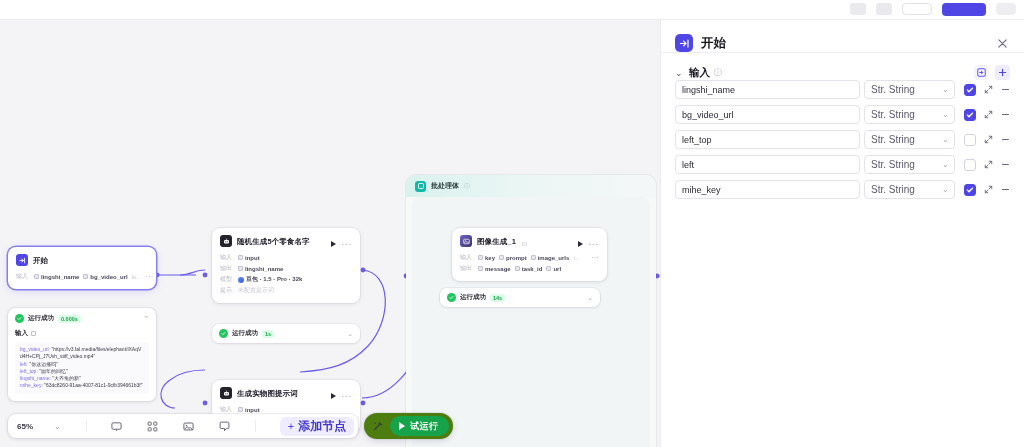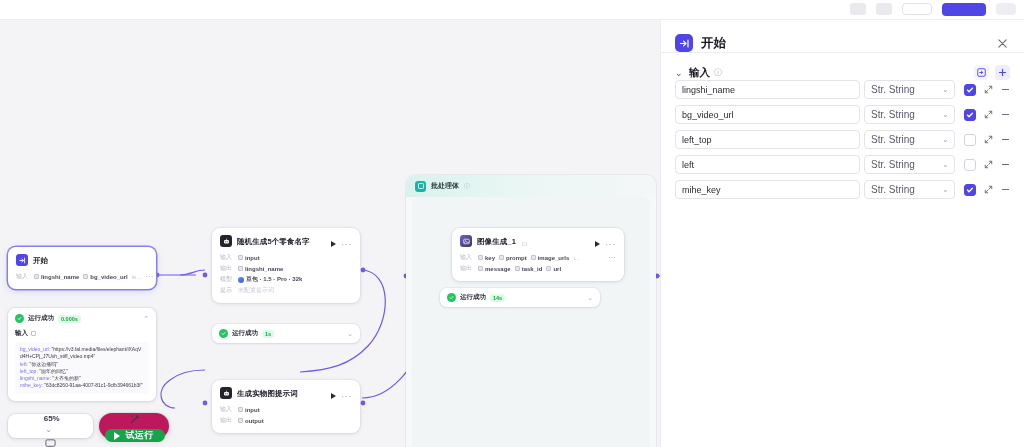--- a/index.html
+++ b/index.html
@@ -89,32 +89,32 @@
                 background: linear-gradient(90deg,#d9f2ee 0%, #eaf6f4 45%, #f4f7f8 100%); }
   .group-ico { width: 11px; height: 11px; border-radius: 3px; background: #14b8a6;
                display:flex; align-items:center; justify-content:center; }
   .group-title { font-size: 7px; color: #2b3a3a; font-weight: 700; }
   .group-i { font-size: 6px; color: #a9bdbd; }
   .group-body { position: absolute; inset: 22px 6px 6px 6px; background: #f2f5f6; border-radius: 8px; }
 
   
   .bottombar { position: absolute; left: 8px; bottom: 8px; display: flex; align-items: center; gap: 6px; z-index: 30; }
   .bb-group { display: flex; align-items: center; background: #fff; border-radius: 8px; height: 24px;
-              box-shadow: 0 1px 4px rgba(20,20,43,.12), 0 0 0 1px rgba(20,20,43,.05); padding: 0 4px; gap: 2px; flex-direction: column; }
+              box-shadow: 0 1px 4px rgba(20,20,43,.12), 0 0 0 1px rgba(20,20,43,.05); padding: 0 4px; gap: 18px; }
   .zoom-val { font-size: 8px; color: #3a3a48; padding: 0 3px 0 5px; font-weight: 600; }
   .bb-caret { color: #9a9aa8; font-size: 8px; padding-right: 4px; }
   .bb-sep { width: 1px; height: 12px; background: #ececf0; margin: 0 3px; }
   .bb-icon { width: 18px; height: 18px; border-radius: 4px; display: flex; align-items: center; justify-content: center; }
   .bb-icon svg { display: block; }
   .add-node { display: flex; align-items: center; gap: 4px; background: #eeecfd; border-radius: 6px;
               height: 19px; padding: 0 8px; margin-left: 3px; }
   .add-plus { color: #4f46e5; font-size: 11px; line-height: 11px; }
   .add-label { font-size: 12px; color: #4338ca; font-weight: 700; }
-  .run-group { display: flex; align-items: center; background: #be185d; border-radius: 16px; height: 26px;
-               box-shadow: 0 2px 6px rgba(20,20,43,.14), 0 0 0 1px rgba(20,20,43,.05); padding: 0 4px 0 6px; gap: 4px; flex-direction: column; }
+  .run-group { display: flex; align-items: center; background: #4d7c0f; border-radius: 16px; height: 26px;
+               box-shadow: 0 2px 6px rgba(20,20,43,.14), 0 0 0 1px rgba(20,20,43,.05); padding: 0 4px 0 6px; gap: 4px; }
   .wand { width: 16px; height: 16px; display: flex; align-items: center; justify-content: center; }
   .run-btn { display: flex; align-items: center; gap: 5px; background: #16a34a; border-radius: 14px;
              height: 20px; padding: 0 11px 0 9px; }
   .run-tri { width: 0; height: 0; border-left: 6px solid #fff;
              border-top: 4px solid transparent; border-bottom: 4px solid transparent; }
   .run-label { font-size: 9px; color: #fff; font-weight: 700; letter-spacing: .4px; }
 
   
   .panel {
     position: absolute; top: 20px; right: 0; width: 364px; height: 427px;
@@ -357,21 +357,21 @@
         <div class="nrow">
           <span class="nrow-label">输出</span>
           <span class="chip">
               <i class="chip-ico sq"></i>
               <span>output</span>
             </span>
         </div>
       </div>
     </div>
 
-    <div class="node" style="left:452px; top:208px; width:172px;">
+    <div class="node" style="left:452px; top:208px; width:155px;">
       <div class="node-head">
         <div class="node-ico img">
           <svg width="7" height="7" viewBox="0 0 8 8">
               <rect x="0.8" y="1.4" width="6.4" height="5.2" rx="1" fill="none" stroke="#fff" stroke-width="0.8"></rect>
               <circle cx="2.7" cy="3.2" r="0.6" fill="#fff"></circle>
               <path d="M1.2 5.8l2-2 1.6 1.4 1-.9 1.2 1.5" fill="none" stroke="#fff" stroke-width="0.8" stroke-linejoin="round"></path>
             </svg>
         </div>
         <span class="node-title">图像生成_1</span>
         <span class="node-badge">⊡</span>

